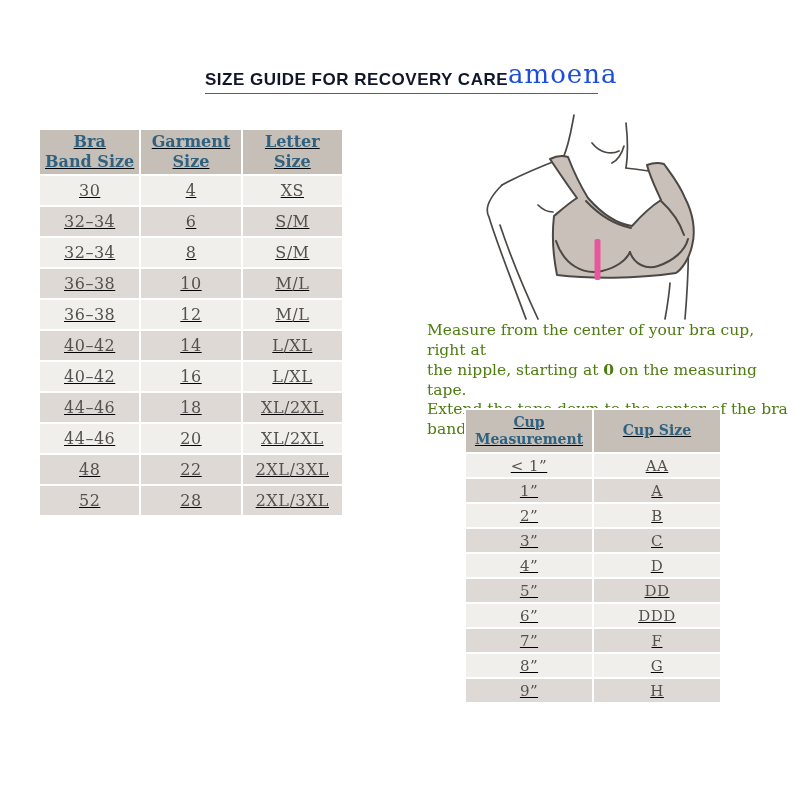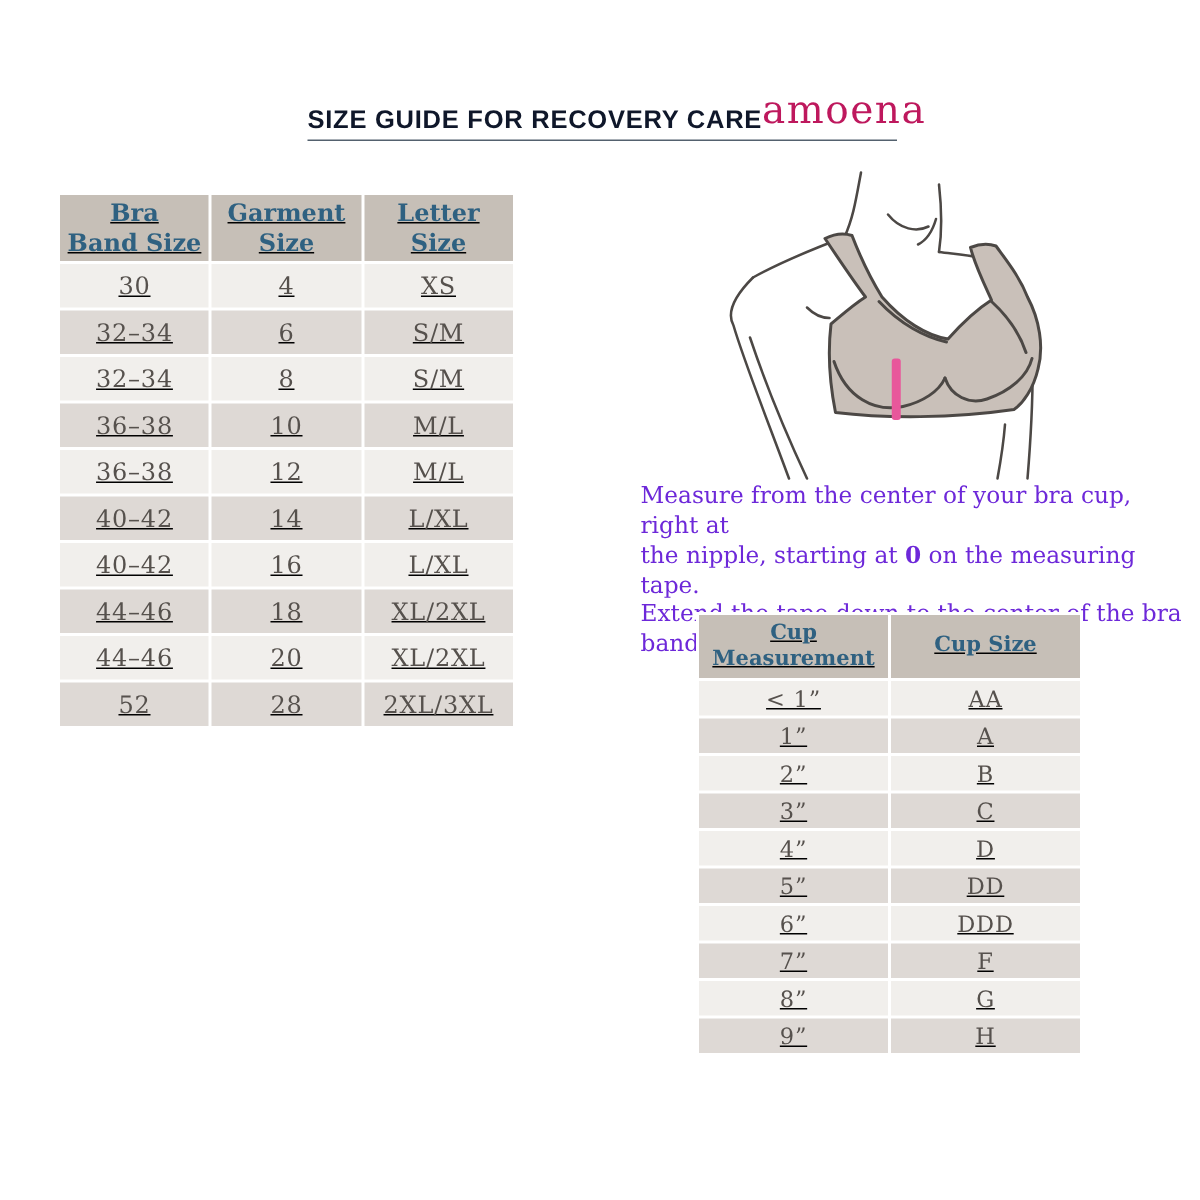--- a/index.html
+++ b/index.html
@@ -13,21 +13,21 @@
   
   .title{
     position:absolute;left:205px;top:70px;
     font-family:"Liberation Sans", sans-serif;
     font-weight:700;font-size:17px;letter-spacing:0.5px;
     color:#0f172a;white-space:nowrap;
   }
   .brand{
     position:absolute;left:508px;top:59px;
     font-family:"DejaVu Serif", serif;
-    font-size:26px;color:#be185d;letter-spacing:1px;white-space:nowrap;
+    font-size:26px;color:#1d4ed8;letter-spacing:1px;white-space:nowrap;
   }
   .title-rule{
     position:absolute;left:205px;top:93px;width:393px;height:1px;
     background:#53616e;
   }
 
   
   table{border-collapse:separate;border-spacing:2px;background:#ffffff;text-decoration:underline;}
   th,td{padding:0;margin:0;text-align:center;vertical-align:middle;}
   th{
@@ -45,21 +45,21 @@
   .cup-table{position:absolute;left:464px;top:408px;width:258px;table-layout:fixed;}
   .cup-table th{height:42px;font-size:14px;}
   .cup-table td{height:23px;font-size:15px;letter-spacing:0.5px;}
 
   
   .illustration{position:absolute;left:480px;top:113px;width:260px;height:207px;}
 
   
   .instructions{
     position:absolute;left:427px;top:321px;width:365px;
-    font-size:15.5px;line-height:19.5px;color:#6d28d9;
+    font-size:15.5px;line-height:19.5px;color:#4d7c0f;
   }
   .instructions b{font-weight:700;}
 </style>
 </head>
 <body>
 
 <div class="canvas">
 
   <div class="title">SIZE GUIDE FOR RECOVERY CARE</div>
   <div class="brand">amoena</div>
@@ -120,20 +120,25 @@
         </tr>
         <tr class="alt-dark">
           <td>44–46</td>
           <td>18</td>
           <td>XL/2XL</td>
         </tr>
         <tr class="alt-light">
           <td>44–46</td>
           <td>20</td>
           <td>XL/2XL</td>
+        </tr>
+        <tr class="alt-dark">
+          <td>48</td>
+          <td>22</td>
+          <td>2XL/3XL</td>
         </tr>
         <tr class="alt-dark">
           <td>52</td>
           <td>28</td>
           <td>2XL/3XL</td>
         </tr>
       </tbody>
   </table>
 
   <svg class="illustration" viewBox="0 0 260 207" xmlns="http://www.w3.org/2000/svg">

